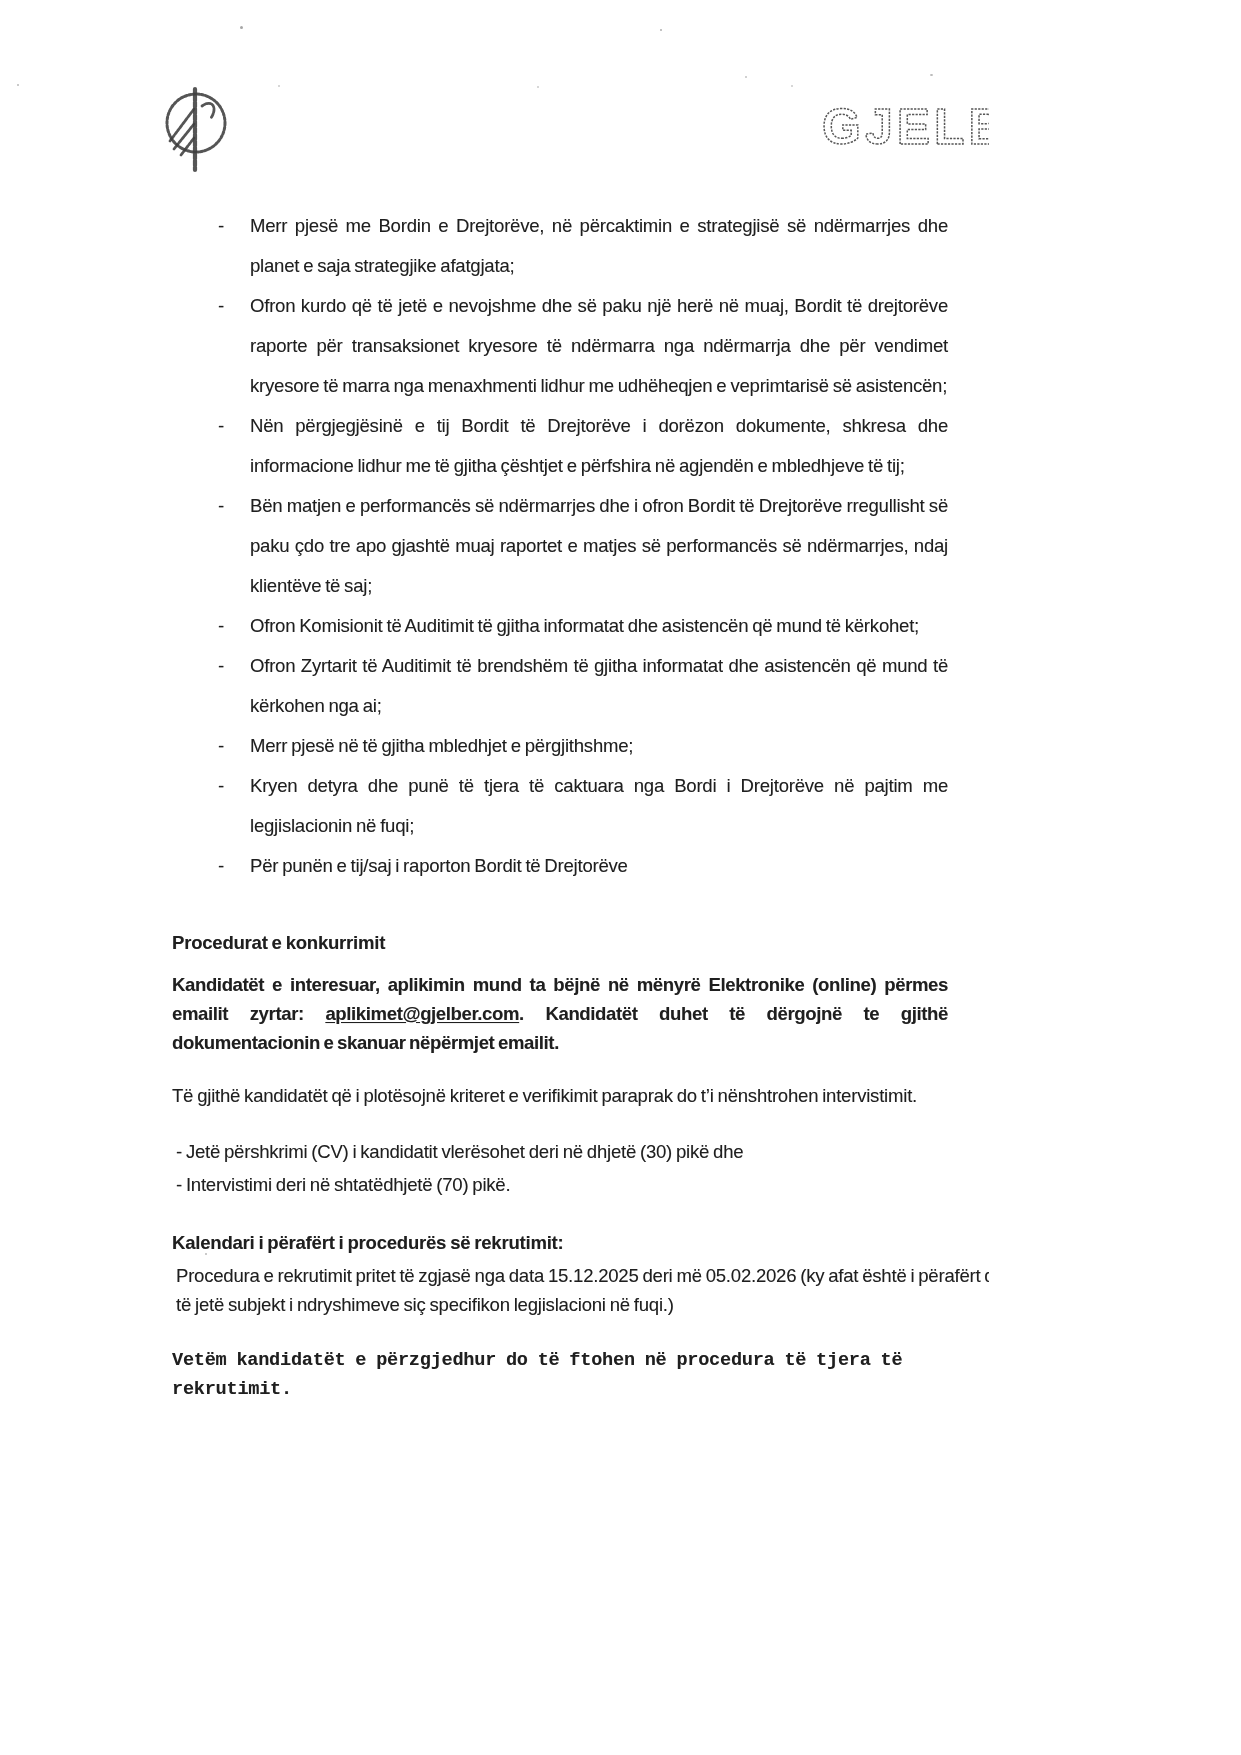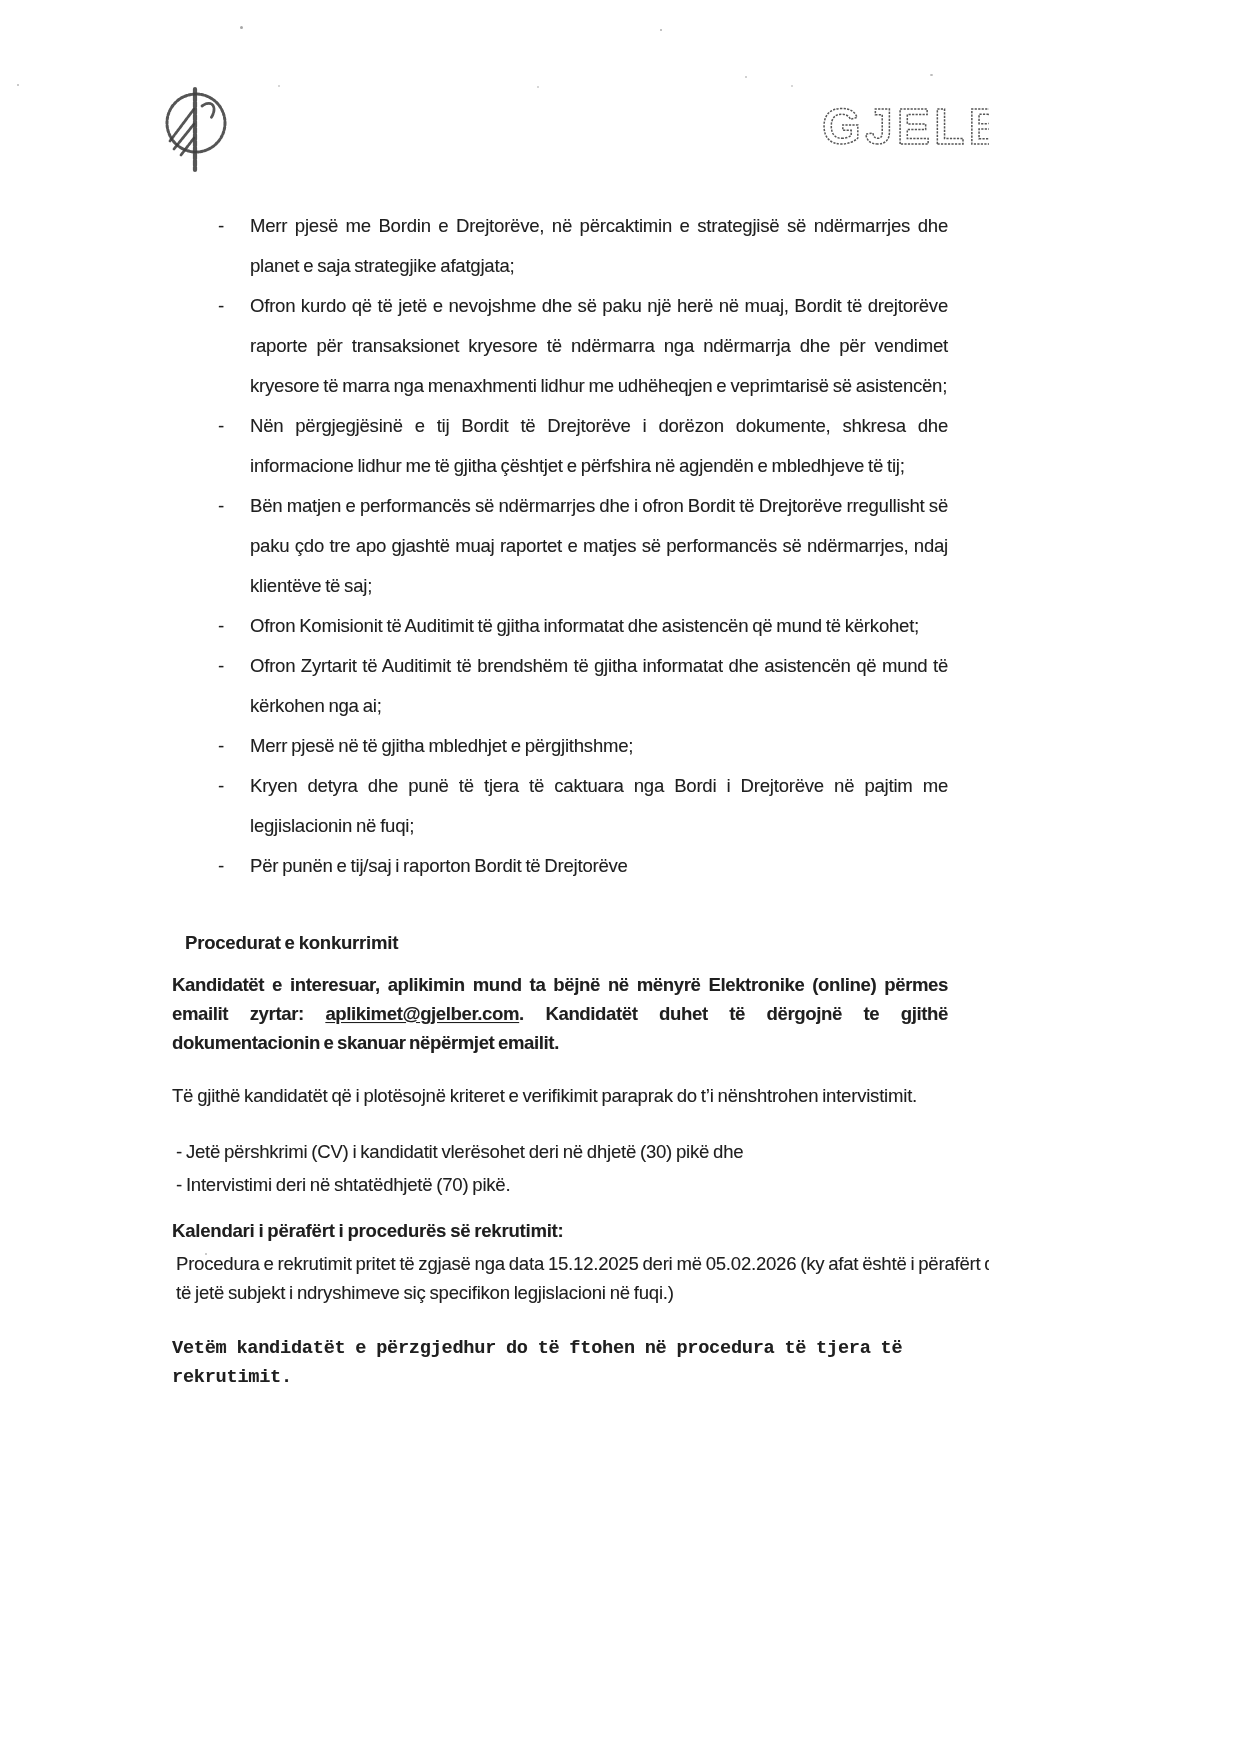--- a/index.html
+++ b/index.html
@@ -22,33 +22,33 @@
     letter-spacing:-0.2px;word-spacing:-1px;
     text-shadow:0.2px 0.2px 0 rgba(0,0,0,0.30);
   }
   ul.duties{
     list-style:none;margin:0 0 0 46px;padding:0;width:730px;
     line-height:40px;
   }
   ul.duties li{display:flex;}
   ul.duties .dash{flex:0 0 32px;width:32px;}
   ul.duties .txt{flex:1;text-align:justify;}
-  .sec-heading{font-weight:bold;margin:42px 0 0 13px;}
+  .sec-heading{font-weight:bold;margin:42px 0 0 0;}
   .para-bold{
     font-weight:bold;text-align:justify;margin:13px 0 0 0;
     letter-spacing:-0.35px;word-spacing:-1.2px;
   }
   .para-bold .email{
     text-decoration:underline;text-underline-offset:2px;color:inherit;
   }
   .para-plain{margin:24px 0 0 0;}
   .para-italic{font-style:italic;margin:26px 0 0 0;}
   .score-points{margin:27px 0 0 0;}
   .score-points div{margin:4px;}
-  .cal-heading{font-weight:bold;margin:17px 0 0 0;}
+  .cal-heading{font-weight:bold;margin:29px 0 0 0;}
   .cal-body{margin:4px;width:905px;}
   .final-note{font-weight:bold;margin:27px 0 0 0;font-family:Liberation Mono, monospace;}
   
   .noise-col{
     position:absolute;left:1231px;top:0;height:1755px;width:0;
     border-left:2px dotted rgba(45,45,45,0.30);
   }
   .noise-col.seg1{left:1228px;top:75px;height:120px;border-left:2px dotted rgba(45,45,45,0.35);}
   .speck{position:absolute;background:#4d4d4d;border-radius:50%;}
 </style>

